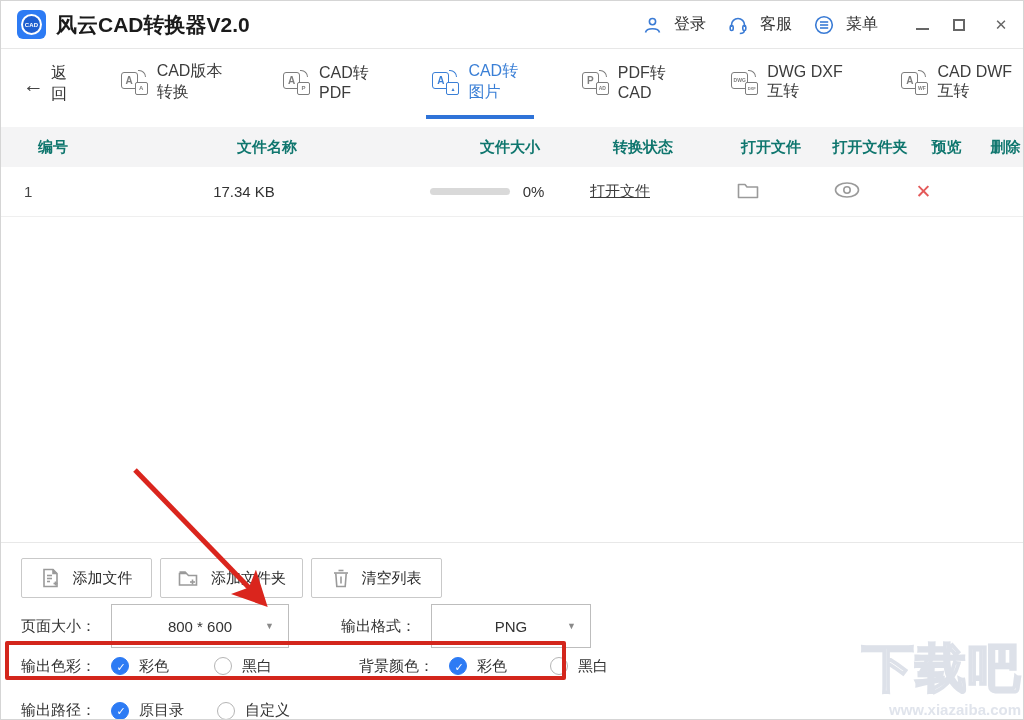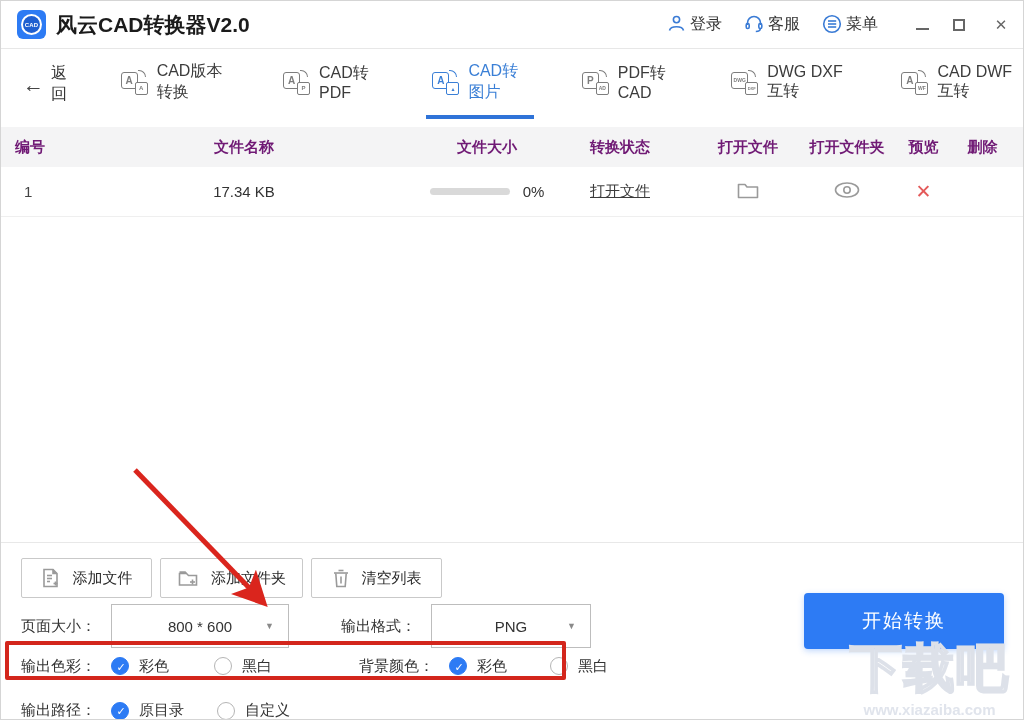--- a/index.html
+++ b/index.html
@@ -9,42 +9,42 @@
     background:#fff; color:#222; position:relative; overflow:hidden;
     border:1px solid #d5d5d5;
   }
   
   .titlebar { height:48px; display:flex; align-items:center; padding:0 14px 0 16px; border-bottom:1px solid #e7e7e7; }
   .logo { width:29px; height:29px; border-radius:6px; background:#2d7bf4; display:flex; align-items:center; justify-content:center; }
   .logo .ring { width:21px; height:21px; border-radius:50%; background:#fff; display:flex; align-items:center; justify-content:center; }
   .logo .core { width:17px; height:17px; border-radius:50%; background:#1f5fd0; color:#fff; font-size:6px; font-weight:bold; display:flex; align-items:center; justify-content:center; letter-spacing:.2px; }
   .app-title { font-size:21px; font-weight:bold; margin-left:10px; color:#1b1b1b; }
   .tb-right { margin-left:auto; display:flex; align-items:center; gap:22px; }
-  .tb-link { display:flex; align-items:flex-start; gap:4px; font-size:16px; color:#333; cursor:pointer; }
+  .tb-link { display:flex; align-items:flex-end; gap:12px; font-size:16px; color:#333; cursor:pointer; }
   .tb-link svg { display:block; }
   .win-btns { display:flex; align-items:center; gap:24px; margin-left:16px; color:#666; }
   .win-btn { font-size:15px; line-height:1; cursor:pointer; width:16px; text-align:center; }
   .win-min { border-bottom:2px solid #666; height:2px; width:13px; margin-top:8px; }
   .win-max { width:12px; height:12px; border:2px solid #666; }
   
   .tabbar { height:70px; display:flex; align-items:stretch; padding-left:22px; }
   .back { display:flex; align-items:center; gap:7px; font-size:16px; color:#333; margin-right:40px; cursor:pointer; }
   .back .arr { font-size:21px; color:#444; line-height:1; }
   .tabs { display:flex; align-items:stretch; gap:42px; }
   .tab { display:flex; align-items:center; gap:9px; font-size:16px; color:#3c3c3c; cursor:pointer; border-bottom:4px solid transparent; padding:0 6px; }
   .tab.active { color:#3a7fd6; border-bottom-color:#2f73d8; font-weight:normal; }
   .ticon { position:relative; width:27px; height:25px; flex:0 0 auto; }
   .ticon .b1 { position:absolute; left:0; top:2px; width:17px; height:17px; border:1.6px solid #7d7d7d; border-radius:3px; font-size:10px; font-weight:bold; color:#7d7d7d; display:flex; align-items:center; justify-content:center; background:#fff; }
   .ticon .b2 { position:absolute; right:0; bottom:0; width:13px; height:13px; border:1.4px solid #7d7d7d; border-radius:2px; font-size:6px; font-weight:bold; color:#7d7d7d; display:flex; align-items:center; justify-content:center; background:#fff; }
   .ticon .arc { position:absolute; right:2px; top:0; width:8px; height:7px; border-top:1.6px solid #7d7d7d; border-right:1.6px solid #7d7d7d; border-top-right-radius:8px; }
   .tab.active .b1,.tab.active .b2 { border-color:#3a7fd6; color:#3a7fd6; }
   .tab.active .arc { border-color:#3a7fd6; }
   
   .cols { display:grid; grid-template-columns:60px 366px 120px 146px 110px 88px 65px 53px; align-items:center; }
-  .thead { margin-top:8px; height:40px; background:#f4f4f5; font-weight:bold; font-size:15px; color:#701a75; }
+  .thead { margin-top:8px; height:40px; background:#f4f4f5; font-weight:bold; font-size:15px; color:#0f766e;padding-left:23px; }
   .thead .c { text-align:center; }
   .thead .c.first { text-align:left; padding-left:14px; }
   .trow { height:50px; font-size:15px; color:#333; border-bottom:1px solid #efefef; background:#fff; }
   .trow .c { text-align:center; }
   .trow .c.first { text-align:left; padding-left:23px; color:#444; }
   .cell-status { display:flex; align-items:center; justify-content:center; gap:13px; }
   .ptrack { width:80px; height:7px; border-radius:4px; background:#d9d9d9; }
   .openlink { color:#3c3c3c; text-decoration:underline; cursor:pointer; }
   .icon-btn { display:inline-flex; align-items:center; justify-content:center; cursor:pointer; }
   .del-x { color:#e45a5a; font-size:19px; font-weight:bold; cursor:pointer; }
@@ -63,21 +63,21 @@
   .caret { position:absolute; right:14px; top:50%; transform:translateY(-50%); font-size:9px; color:#8a8a8a; }
   .radio { display:inline-flex; align-items:center; gap:10px; cursor:pointer; }
   .rdot { width:18px; height:18px; border-radius:50%; border:1px solid #b5b5b5; background:#fff; }
   .radio.checked .rdot { background:#2d7bf4; border-color:#2d7bf4; position:relative; }
   .radio.checked .rdot::after { content:"✓"; position:absolute; left:0; top:0; width:18px; height:18px; color:#fff; font-size:11px; font-weight:bold; display:flex; align-items:center; justify-content:center; }
   .start-btn { position:absolute; right:19px; top:50px; width:200px; height:56px; background:#2d7bf4; color:#fff; font-size:19px; border:none; border-radius:4px; display:flex; align-items:center; justify-content:center; letter-spacing:2px; cursor:pointer; box-shadow:0 2px 6px rgba(45,123,244,.3); }
   
   .anno { position:absolute; left:0; top:0; width:1024px; height:720px; pointer-events:none; z-index:40; }
   .redbox { position:absolute; left:4px; top:640px; width:561px; height:39px; border:4px solid #d3261c; border-radius:2px; pointer-events:none; z-index:39; }
   
-  .wm { position:absolute; right:14px; bottom:2px; text-align:center; z-index:30; pointer-events:none; line-height:1; }
+  .wm { position:absolute; right:2px; bottom:2px; text-align:right; z-index:30; pointer-events:none; line-height:1; }
   .wm-big { font-size:52px; font-weight:bold; color:rgba(255,255,255,.1); -webkit-text-stroke:2px #dde1e9; letter-spacing:1px; }
   .wm-url { font-size:15px; font-weight:bold; color:#e0e4ec; margin-top:8px; }
   svg.gico { stroke:#9a9a9a; fill:none; stroke-width:1.6; }
   svg.blu { stroke:#3a7bd5; fill:none; stroke-width:1.6; }
 </style>
 </head>
 <body>
 
 <div class="titlebar">
   <div class="logo">
@@ -287,21 +287,20 @@
     <span class="radio checked">
       <span class="rdot"></span>
       <span>原目录</span>
     </span>
     <span class="radio" style="margin-left:33px">
       <span class="rdot"></span>
       <span>自定义</span>
     </span>
   </div>
 
-  <button class="start-btn">开始转换</button>
 </div>
 
 <div class="redbox"></div>
 <svg class="anno" width="1024" height="720" viewBox="0 0 1024 720">
   <defs>
     <marker id="ah" markerWidth="7" markerHeight="7" refX="4.5" refY="3.5" orient="auto">
       <path d="M0,0 L7,3.5 L0,7 L1.6,3.5 z" fill="#da251d"></path>
     </marker>
   </defs>
   <line x1="134" y1="469" x2="258" y2="597" stroke="#da251d" stroke-width="5" marker-end="url(#ah)"></line>

